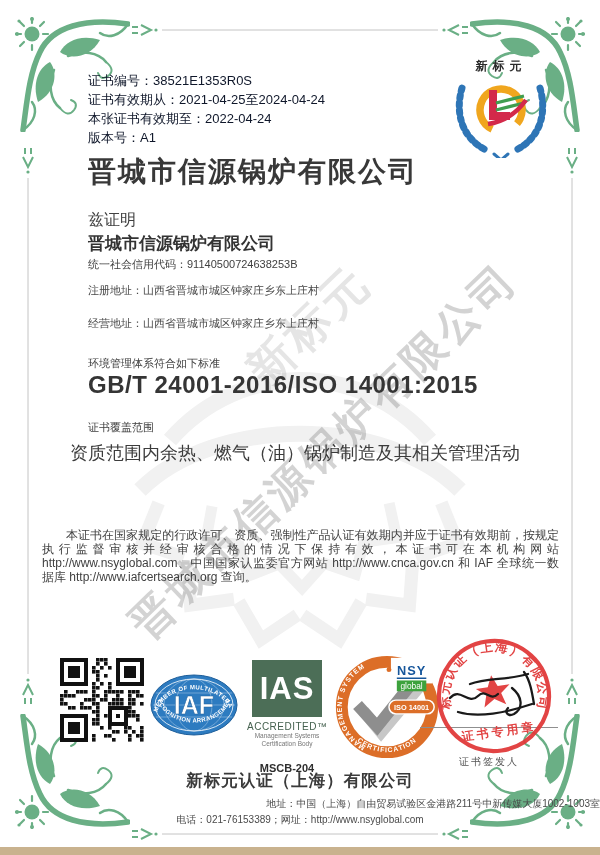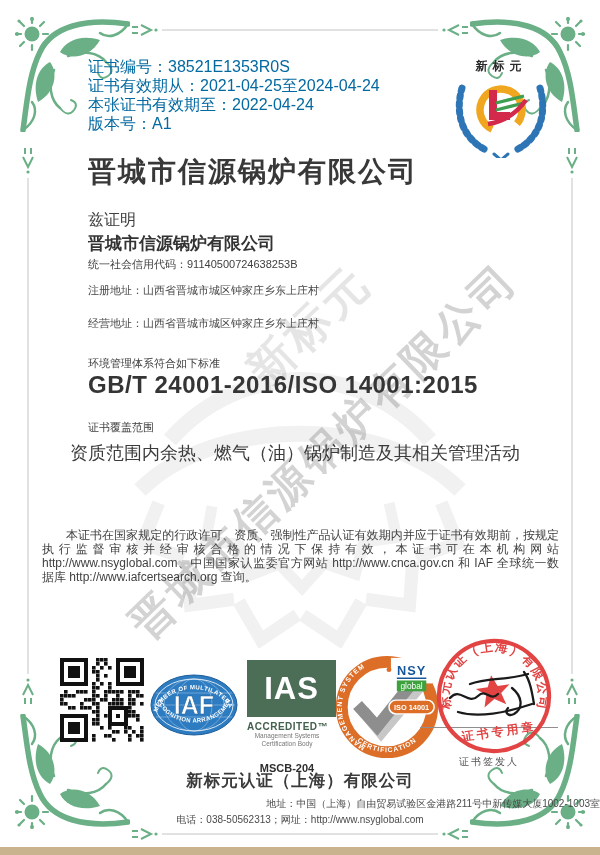--- a/index.html
+++ b/index.html
@@ -10,40 +10,40 @@
   .border-el{z-index:1;}
   .content{z-index:2;}
   .stamp-layer{z-index:3;}
 
   
   .wm-text{white-space:nowrap;transform-origin:0 50%;color:rgba(110,110,110,.30);
            font-weight:bold;letter-spacing:4px;}
   .wm-text.brand{color:rgba(110,110,110,.18);}
 
   
-  .info-lines{left:88px;top:57px;font-size:16px;line-height:19px;color:#0369a1;}
+  .info-lines{left:88px;top:71px;font-size:13px;line-height:19px;color:#0f172a;}
   .cert-title{left:88px;top:153px;font-size:28px;font-weight:bold;color:#383838;letter-spacing:2px;}
   .intro{left:88px;top:210px;font-size:16px;color:#404040;font-family:Liberation Mono, monospace;}
   .company{left:88px;top:232px;font-size:17px;font-weight:bold;color:#333;}
   .credit{left:88px;top:257px;font-size:11px;color:#404040;}
   .addr1{left:88px;top:283px;font-size:11px;color:#474747;}
   .addr2{left:88px;top:316px;font-size:11px;color:#474747;}
   .std-lead{left:88px;top:356px;font-size:11px;color:#404040;}
   .std-code{left:88px;top:371px;font-size:24px;font-weight:bold;color:#353535;letter-spacing:.5px;}
   .scope-label{left:88px;top:420px;font-size:11px;color:#404040;}
   .scope{left:70px;top:441px;font-size:18px;color:#3c3c3c;}
   .legal{left:42px;top:528px;width:517px;font-size:12px;line-height:14px;color:#3f3f3f;
          text-align:justify;text-indent:2em;}
 
   
   .ias-wrap{left:247px;top:660px;width:80px;text-align:center;}
-  .ias-box{width:89px;height:57px;margin:0 auto;background:#4c6e57;color:#fff;
+  .ias-box{width:70px;height:57px;margin:0 auto;background:#4c6e57;color:#fff;
            display:flex;align-items:center;justify-content:center;
            font-size:31px;font-weight:bold;letter-spacing:1px;}
-  .ias-accredited{margin-top:4px;font-size:10px;font-weight:bold;color:#44604e;letter-spacing:.5px;}
+  .ias-accredited{margin-top:4px;font-size:10px;font-weight:normal;color:#44604e;letter-spacing:.5px;}
   .ias-sub{font-size:6.5px;color:#777;line-height:8px;}
   .ias-code{font-size:11px;font-weight:bold;color:#2e2e2e;margin-top:14px;}
 
   
   .sig-line{left:420px;top:727px;width:138px;border-top:1.5px solid #8f8f8f;}
   .signer{left:420px;top:755px;width:138px;text-align:center;font-size:10px;color:#555;letter-spacing:2px;}
 
   
   .footer-company{left:0;top:770px;width:100%;text-align:center;font-size:16.5px;
                   font-weight:600;color:#3a3a3a;letter-spacing:1px;}
@@ -401,16 +401,16 @@
       <path d="M-24,-12 C-8,-18 14,-16 34,-22"></path>
       <path d="M-36,16 C-16,22 8,18 38,8"></path>
       <path d="M18,-8 C28,0 30,12 20,18 C14,21 10,16 14,12"></path>
       <path d="M30,-24 C36,-16 38,-4 40,8"></path>
     </g>
   </svg>
   <div class="abs content signer">证书签发人</div>
 
   <div class="abs content footer-company">新标元认证（上海）有限公司</div>
   <div class="abs content footer-address">地址：中国（上海）自由贸易试验区金港路211号中新传媒大厦1002-1003室</div>
-  <div class="abs content footer-contact">电话：038-50562313；网址：http://www.nsyglobal.com</div>
+  <div class="abs content footer-contact">电话：021-76153389；网址：http://www.nsyglobal.com</div>
 
   <div class="abs bottom-strip"></div>
 </div>
 
 </body></html>

